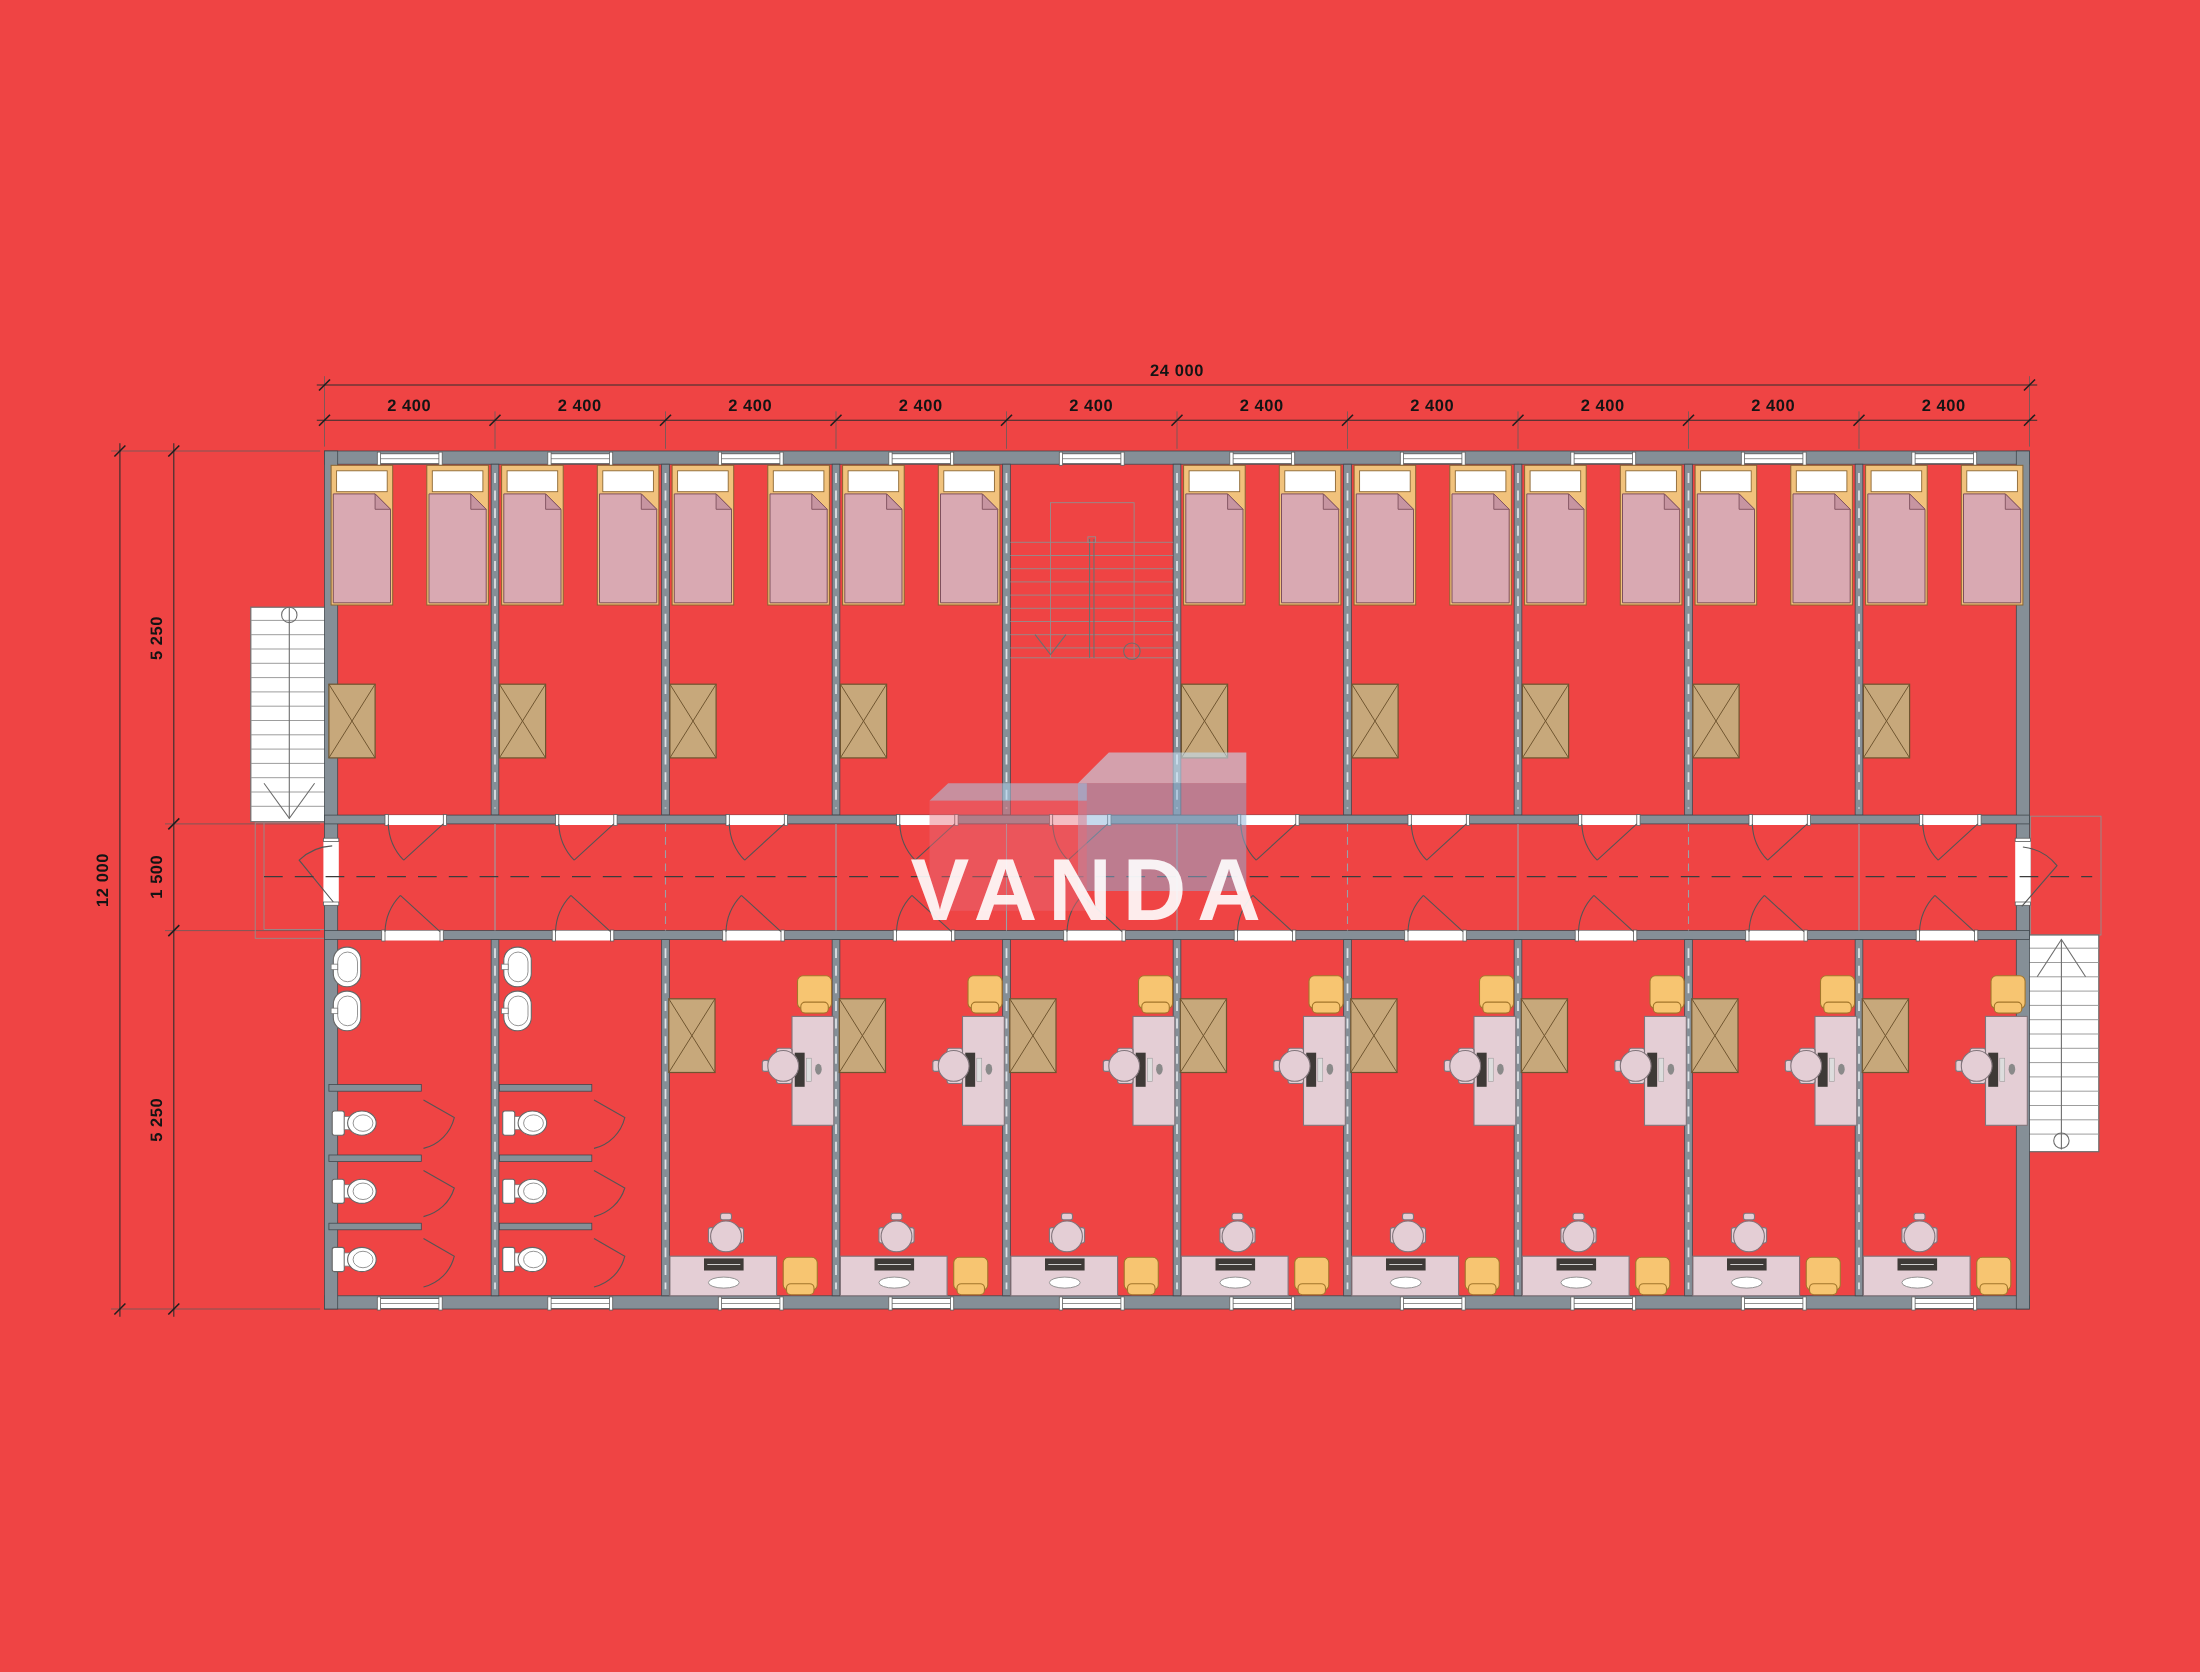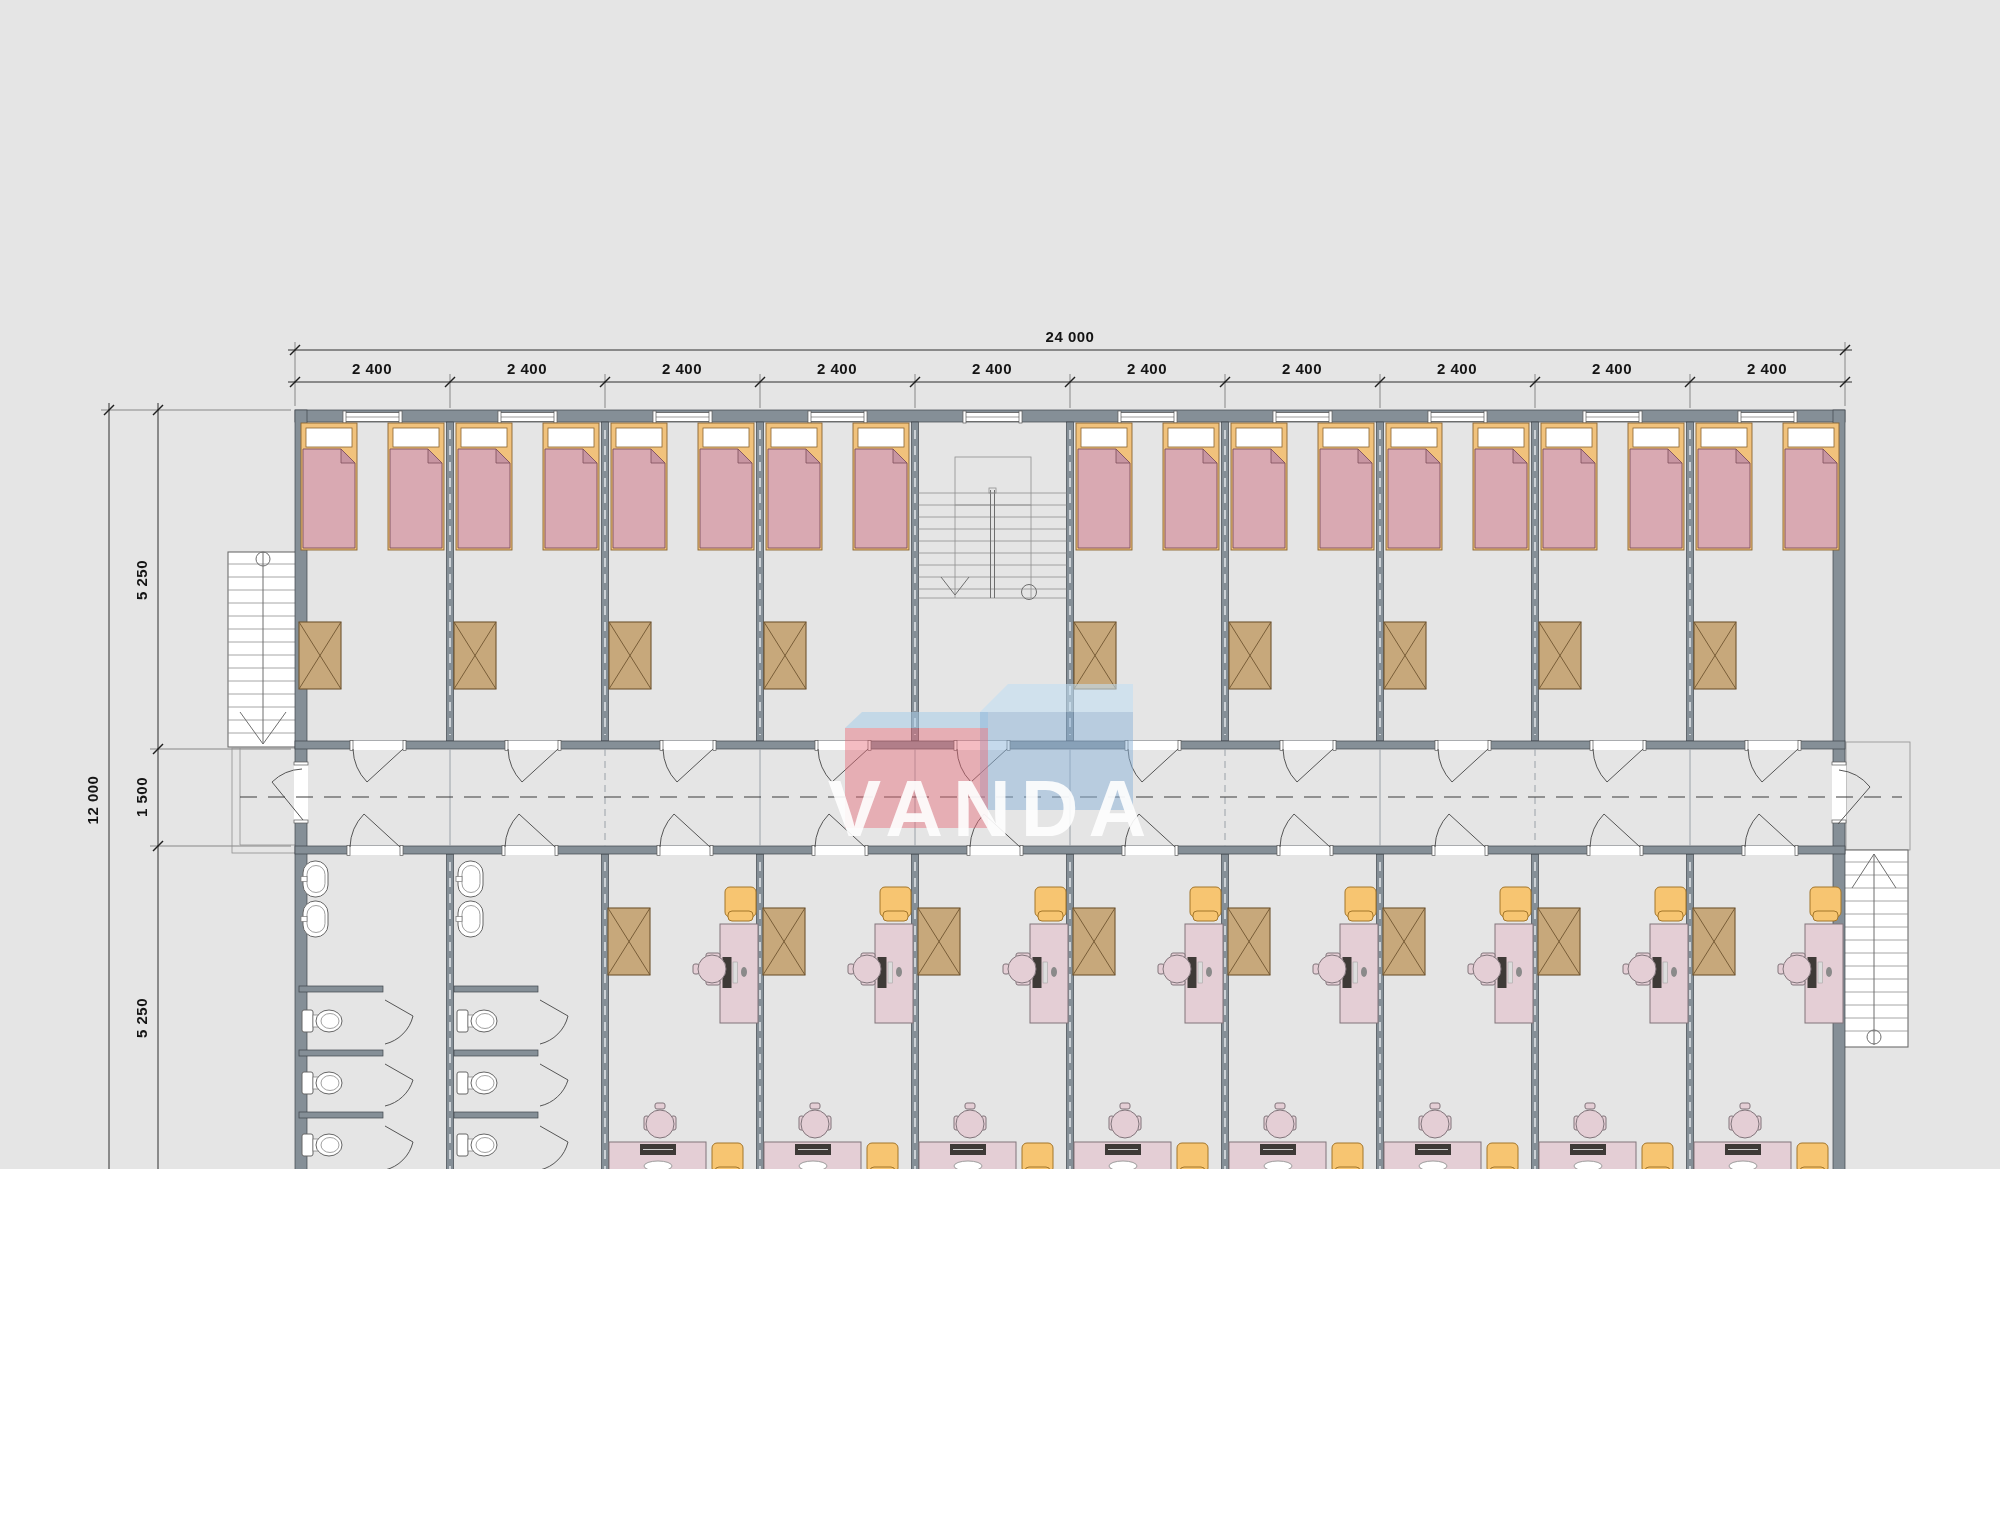--- a/index.html
+++ b/index.html
@@ -1,16 +1,16 @@
 <!DOCTYPE html>
 <html style="--wall: #858f97; --bed_frame: #f1c27c; --bed_blanket: #d9a9b2; --bed_fold: #c795a1; --wardrobe: #c7a87b; --furniture_pink: #e4ced5; --stool: #f7c571; --logo_red: #e76b78; --logo_blue: #8cb4da; --logo_top: #a8cdea; --logo_top2: #c2ddf1;"><head>
 <meta charset="utf-8">
 <style>
   html,body{margin:0;padding:0;background:#fff;}
-  #stage{position:relative;width:2000px;height:1169px;background:#e5e5e5;overflow:hidden;
+  #stage{position:relative;width:2000px;height:1520px;background:#ef4444;overflow:hidden;
          font-family:"Liberation Sans",sans-serif;}
   svg{display:block}
   .wall{fill:var(--wall,#858f97);stroke:#3f464c;stroke-width:.7}
   .wdash{stroke:#e8ebee;stroke-width:1.6;stroke-dasharray:9 7;fill:none;opacity:.9}
   .cut{fill:#fff;stroke:none}
   .jamb{fill:#fff;stroke:#5a5a5a;stroke-width:.7}
   .win{fill:#fff;stroke:#5a5a5a;stroke-width:.8}
   .winline{stroke:#5a5a5a;stroke-width:.6;fill:none}
   .furn{fill:var(--furniture_pink,#e4ced5);stroke:#81757b;stroke-width:1}
   .dark{fill:#3e3a37;stroke:none}

